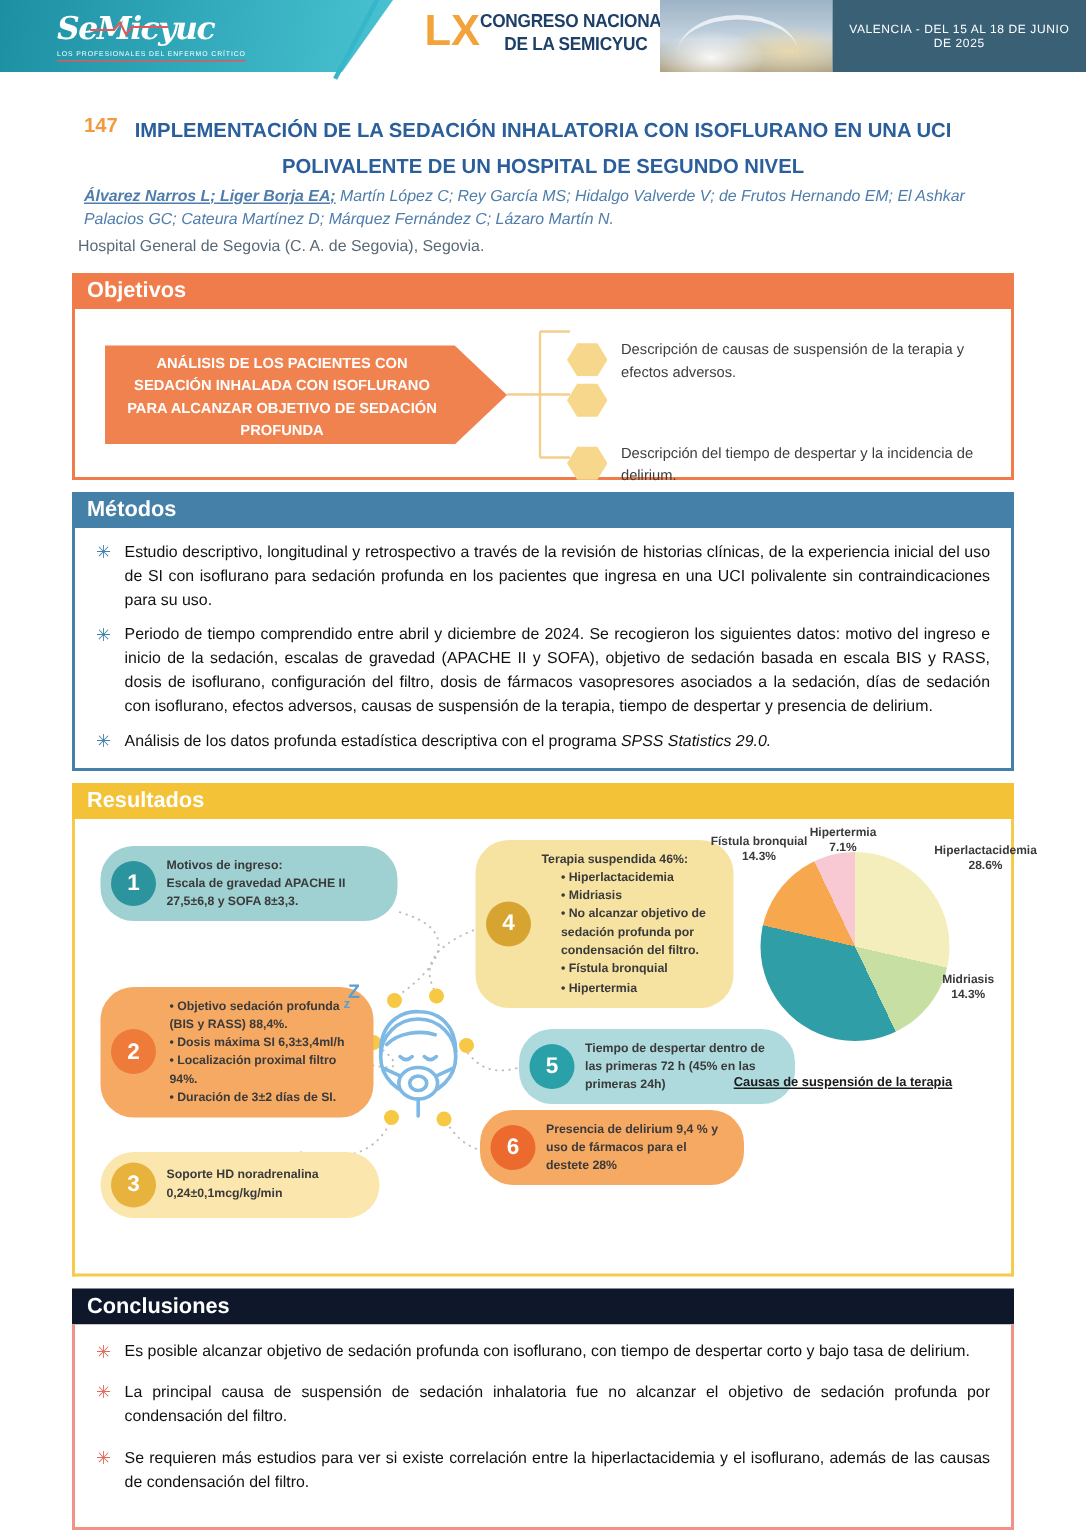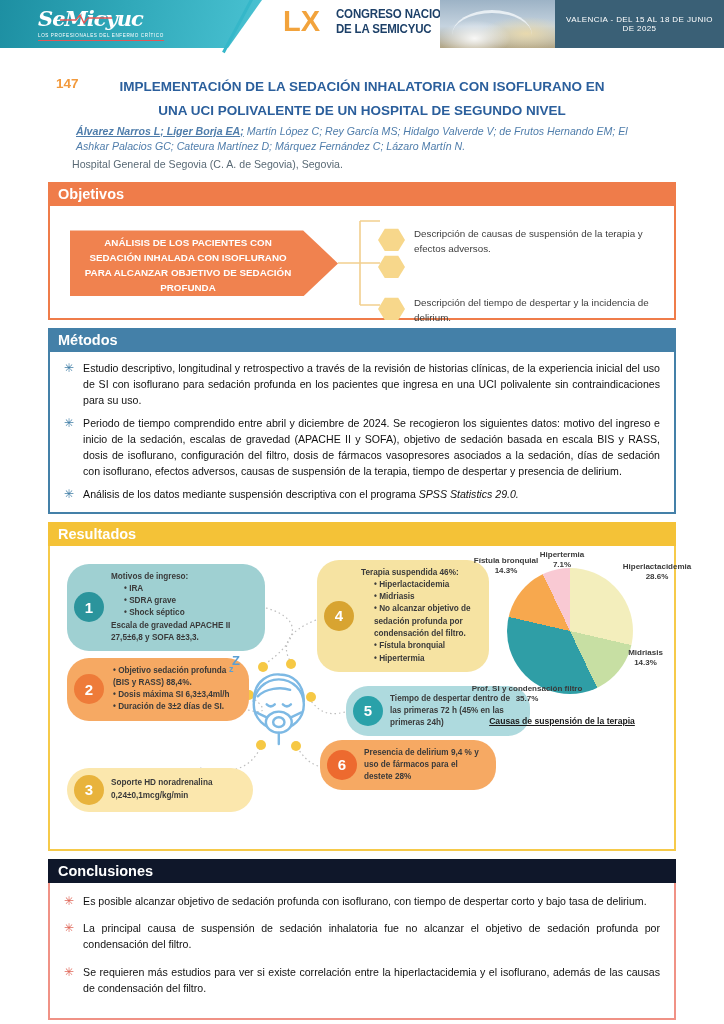--- a/index.html
+++ b/index.html
@@ -20,42 +20,42 @@
   }
   .tb-slashline{
     position:absolute; left:236px; top:-4px; width:3px; height:60px;
     background:#35b7c9; transform:rotate(28deg);
   }
   .logo-script{ font-family:"DejaVu Serif", serif; font-style:italic; font-weight:bold;
     font-size:21px; letter-spacing:-1px; position:absolute; left:38px; top:6px; }
   .logo-ecg{ position:absolute; left:60px; top:14px; }
   .logo-sub{ position:absolute; left:38px; top:33px; font-size:4.6px; letter-spacing:.6px;
     border-bottom:1px solid #e25757; padding-bottom:1.5px; }
-  .tb-mid{ position:absolute; left:283px; top:7px; display:flex; align-items:center; gap:16px; }
+  .tb-mid{ position:absolute; left:283px; top:7px; display:flex; align-items:center; gap:0;text-align:center; }
   .lx{ font-size:29px; font-weight:bold; color:#f2a33c; line-height:1; }
   .ct{ display:flex; flex-direction:column; color:#1d4068; font-weight:bold;
     font-size:12.5px; line-height:1.15; transform:scaleX(.92); transform-origin:left;
     letter-spacing:-.2px; }
   .tb-photo{
     position:absolute; left:440px; top:0; width:115px; height:48px;
     background:
       radial-gradient(ellipse 60px 30px at 30% 80%, rgba(255,255,255,.9) 0%, rgba(255,255,255,0) 60%),
       radial-gradient(ellipse 70px 26px at 75% 70%, #e8d9ae 0%, rgba(232,217,174,0) 65%),
       linear-gradient(to bottom,#9db3c6 0%,#c5d3df 55%,#b2a585 100%);
   }
   .tb-photo::after{ content:""; position:absolute; left:12px; top:10px; width:80px; height:22px;
     border-radius:50% 50% 0 0 / 100% 100% 0 0; border-top:3px solid #eef3f7; opacity:.9; }
   .tb-right{
     position:absolute; left:555px; right:0; top:0; bottom:0; background:#3a6076;
     color:#fff; font-size:8px; letter-spacing:.4px; display:flex; align-items:center;
     justify-content:center; padding:0 6px; text-align:center;
   }
 
   
-  .titleblock{ position:relative; margin-top:27px; padding:0 68px; }
+  .titleblock{ position:relative; margin-top:27px; padding:0 48px; }
   .abs-num{ position:absolute; left:56px; top:1px; font-size:13.5px; font-weight:bold; color:#f29a3d; }
   .main-title{ margin:0 40px; font-size:13.5px; font-weight:bold; color:#2b5f9c;
     text-align:center; line-height:1.8; }
   .authors{ margin:0 0 0 8px; font-size:10.6px; font-style:italic; color:#4f7dab; line-height:1.5; }
   .a-hl{ font-weight:bold; text-decoration:underline; }
   .affil{ margin:3px 0 0 4px; font-size:10.6px; color:#5a6a75; }
 
   
   .sec{ margin:0 48px; }
   .sec-bar{ color:#fff; font-weight:bold; font-size:14.5px; padding:4px 10px 4px; }
@@ -194,21 +194,21 @@
     <div class="bullet">
       <span class="ast">✳</span>
       <p>Estudio descriptivo, longitudinal y retrospectivo a través de la revisión de historias clínicas, de la experiencia inicial del uso de SI con isoflurano para sedación profunda en los pacientes que ingresa en una UCI polivalente sin contraindicaciones para su uso.</p>
     </div>
     <div class="bullet">
       <span class="ast">✳</span>
       <p>Periodo de tiempo comprendido entre abril y diciembre de 2024. Se recogieron los siguientes datos: motivo del ingreso e inicio de la sedación, escalas de gravedad (APACHE II y SOFA), objetivo de sedación basada en escala BIS y RASS, dosis de isoflurano, configuración del filtro, dosis de fármacos vasopresores asociados a la sedación, días de sedación con isoflurano, efectos adversos, causas de suspensión de la terapia, tiempo de despertar y presencia de delirium.</p>
     </div>
     <div class="bullet">
       <span class="ast">✳</span>
-      <p><span>Análisis de los datos mediante suspensión descriptiva con el programa </span><i>SPSS Statistics 29.0.</i></p>
+      <p><span>Análisis de los datos profunda estadística descriptiva con el programa </span><i>SPSS Statistics 29.0.</i></p>
     </div>
   </div>
 </section>
 
 <section class="sec sec-res">
   <div class="sec-bar res-bar">Resultados</div>
   <div class="sec-body res-body">
 
     <svg class="connectors" width="624" height="301" viewBox="0 0 624 301">
       <g fill="none" stroke="#bdbdbd" stroke-width="1.2" stroke-dasharray="1.5 3">
@@ -226,35 +226,31 @@
         <circle cx="261" cy="151" r="5"></circle>
         <circle cx="211" cy="199" r="5"></circle>
         <circle cx="246" cy="200" r="5"></circle>
       </g>
     </svg>
 
     <div class="rbox b1">
       <div class="numcircle">1</div>
       <div class="btext">
         <div>Motivos de ingreso:</div>
-        <ul>
-          <li>IRA</li>
-          <li>SDRA grave</li>
-          <li>Shock séptico</li>
-        </ul>
         <div>Escala de gravedad APACHE II 27,5±6,8 y SOFA 8±3,3.</div>
       </div>
     </div>
 
     <div class="rbox b2">
       <div class="numcircle">2</div>
       <div class="btext">
         <ul style="padding-left:2px">
           <li>Objetivo sedación profunda (BIS y RASS) 88,4%.</li>
           <li>Dosis máxima SI 6,3±3,4ml/h</li>
+          <li>Localización proximal filtro 94%.</li>
           <li>Duración de 3±2 días de SI.</li>
         </ul>
       </div>
     </div>
 
     <div class="rbox b3">
       <div class="numcircle">3</div>
       <div class="btext">Soporte HD noradrenalina 0,24±0,1mcg/kg/min</div>
     </div>
 
@@ -306,24 +302,20 @@
         <div>7.1%</div>
     </div>
     <div class="pie-label pl-hiperlactacidemia">
       <div>Hiperlactacidemia</div>
         <div>28.6%</div>
     </div>
     <div class="pie-label pl-midriasis">
       <div>Midriasis</div>
         <div>14.3%</div>
     </div>
-    <div class="pie-label pl-prof">
-      <div>Prof. SI y condensación filtro</div>
-        <div>35.7%</div>
-    </div>
     <div class="pie-label pl-fistula">
       <div>Fístula bronquial</div>
         <div>14.3%</div>
     </div>
     <div class="pie-title">Causas de suspensión de la terapia</div>
   </div>
 </section>
 
 <section class="sec sec-conc">
   <div class="sec-bar conc-bar">Conclusiones</div>

